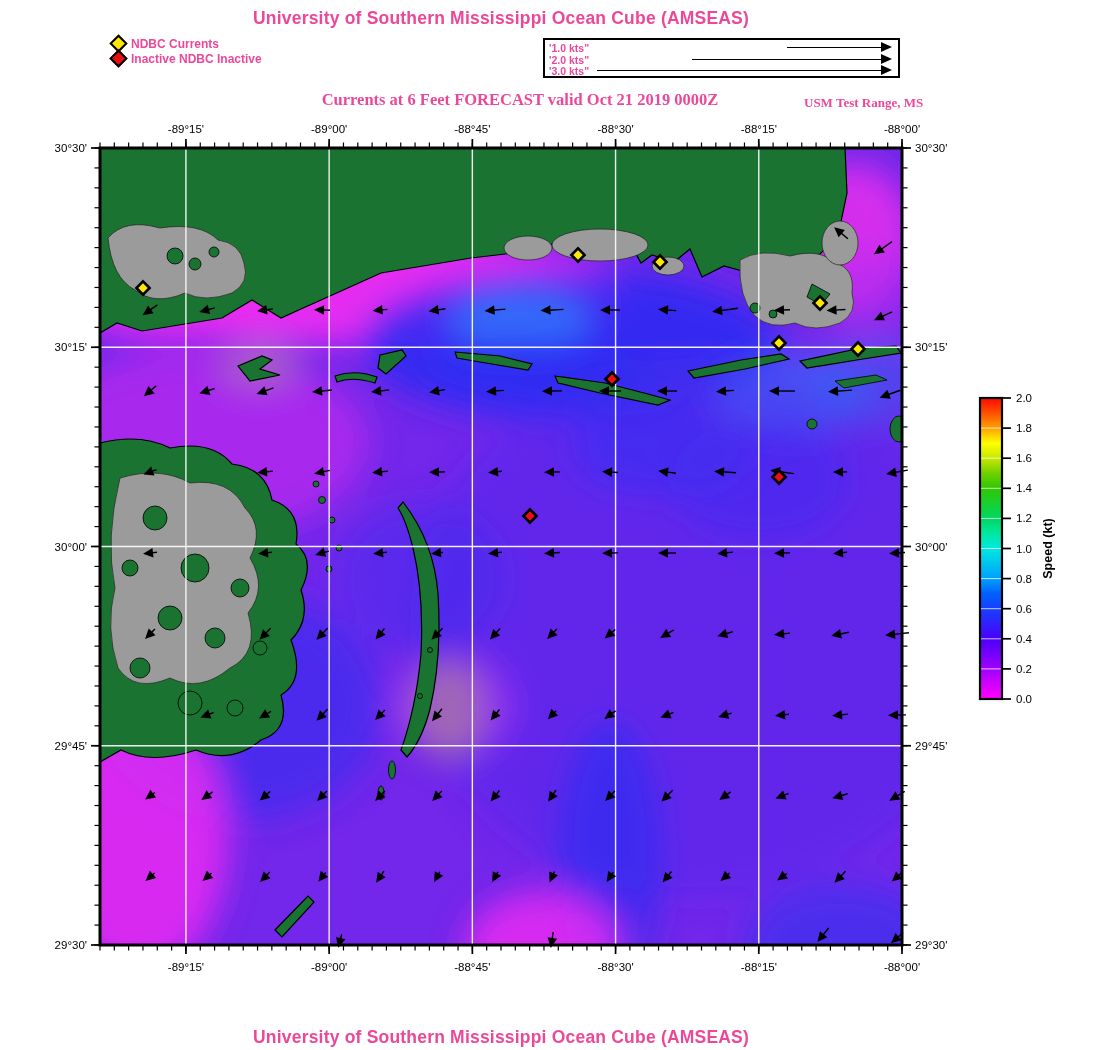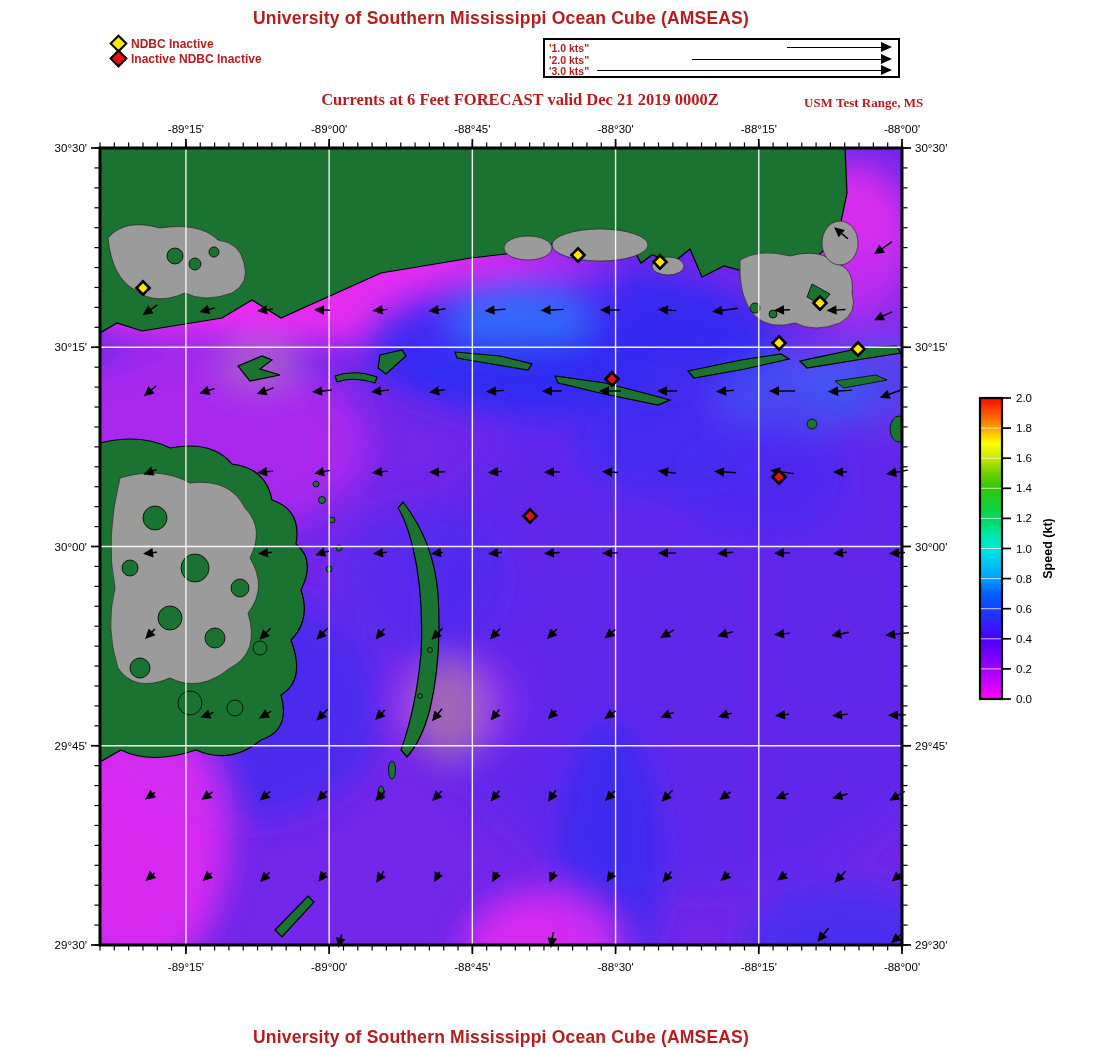--- a/index.html
+++ b/index.html
@@ -1,17 +1,17 @@
 <!DOCTYPE html>
 <html><head>
 <meta charset="utf-8">
 <style>
   html,body{margin:0;padding:0;background:#fff;}
   .page{position:relative;width:1100px;height:1050px;background:#fff;overflow:hidden;
-        font-family:"Liberation Sans",sans-serif;color:#b91c1c;}
+        font-family:"Liberation Sans",sans-serif;color:#ec4899;}
   .main-title{position:absolute;top:8px;left:0;width:1002px;text-align:center;
         font-size:17.5px;font-weight:bold;letter-spacing:.2px;}
   .footer-title{position:absolute;top:1027px;left:0;width:1002px;text-align:center;
         font-size:17.5px;font-weight:bold;letter-spacing:.2px;}
   .legend{position:absolute;left:110px;top:36px;}
   .legend-row{display:flex;align-items:center;height:15px;}
   .diamond{width:9px;height:9px;transform:rotate(45deg);border:2px solid #000;margin:0 6px 0 2px;}
   .legend-label{font-size:12px;font-weight:bold;white-space:nowrap;}
   .scalebox{position:absolute;left:543px;top:38px;width:357px;height:40px;border:2px solid #000;
         box-sizing:border-box;background:#fff;}
@@ -40,21 +40,21 @@
 </head>
 <body>
 
 <div class="page">
 
   <div class="main-title">University of Southern Mississippi Ocean Cube (AMSEAS)</div>
 
   <div class="legend">
     <div class="legend-row">
       <span class="diamond" style="background:#ffe800"></span>
-      <span class="legend-label">NDBC Inactive</span>
+      <span class="legend-label">NDBC Currents</span>
     </div>
     <div class="legend-row">
       <span class="diamond" style="background:#e81010"></span>
       <span class="legend-label">Inactive NDBC Inactive</span>
     </div>
   </div>
 
   <div class="scalebox" id="scalebox">
       <div class="scale-row" style="top: 2px;">
         <span class="scale-label">'1.0 kts"</span>
@@ -66,21 +66,21 @@
         <span class="scale-line" style="width: 190px;"></span>
         <span class="scale-head"></span>
       </div>
       <div class="scale-row" style="top: 25px;">
         <span class="scale-label">'3.0 kts"</span>
         <span class="scale-line" style="width: 285px;"></span>
         <span class="scale-head"></span>
       </div>
     </div>
 
-  <div class="subtitle">Currents at 6 Feet FORECAST valid Dec 21 2019 0000Z</div>
+  <div class="subtitle">Currents at 6 Feet FORECAST valid Oct 21 2019 0000Z</div>
   <div class="region">USM Test Range, MS</div>
 
   <svg id="mapsvg" style="position:absolute;left:55px;top:105px;" width="910" height="905" viewBox="0 0 910 905">
     <defs>
       <filter id="blur" x="-60%" y="-60%" width="220%" height="220%">
         <feGaussianBlur stdDeviation="16"></feGaussianBlur>
       </filter>
       <clipPath id="mapclip">
           <rect x="0" y="0" width="802" height="797"></rect>
         </clipPath>

